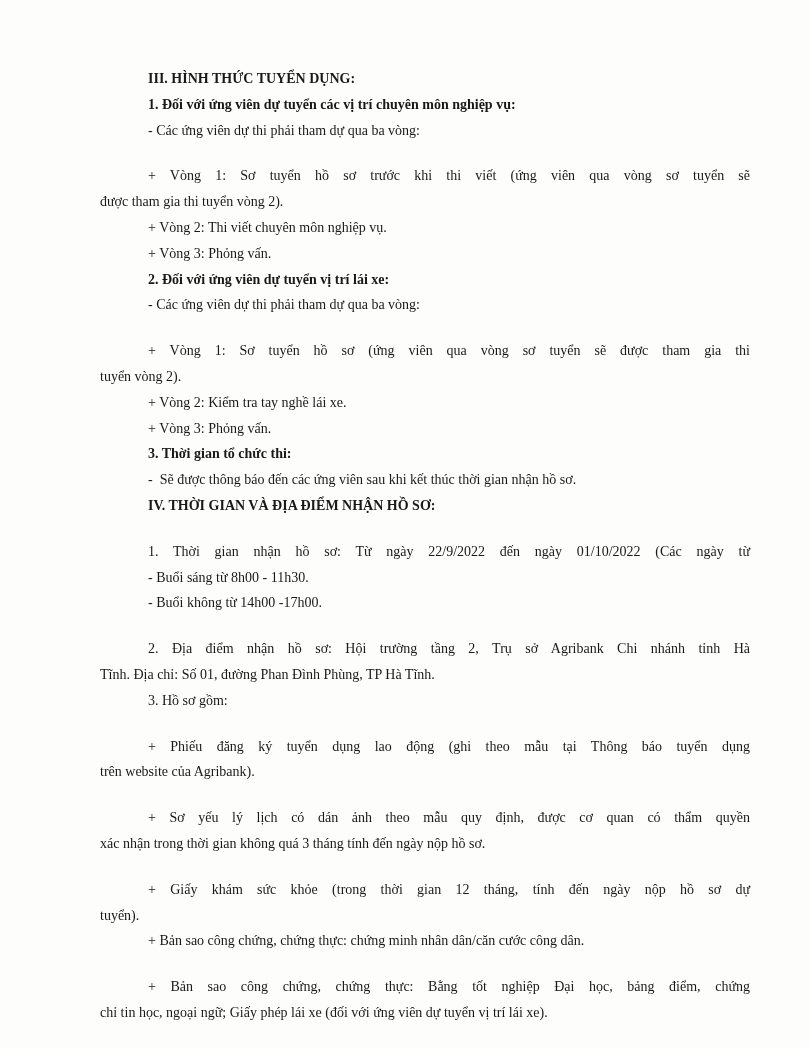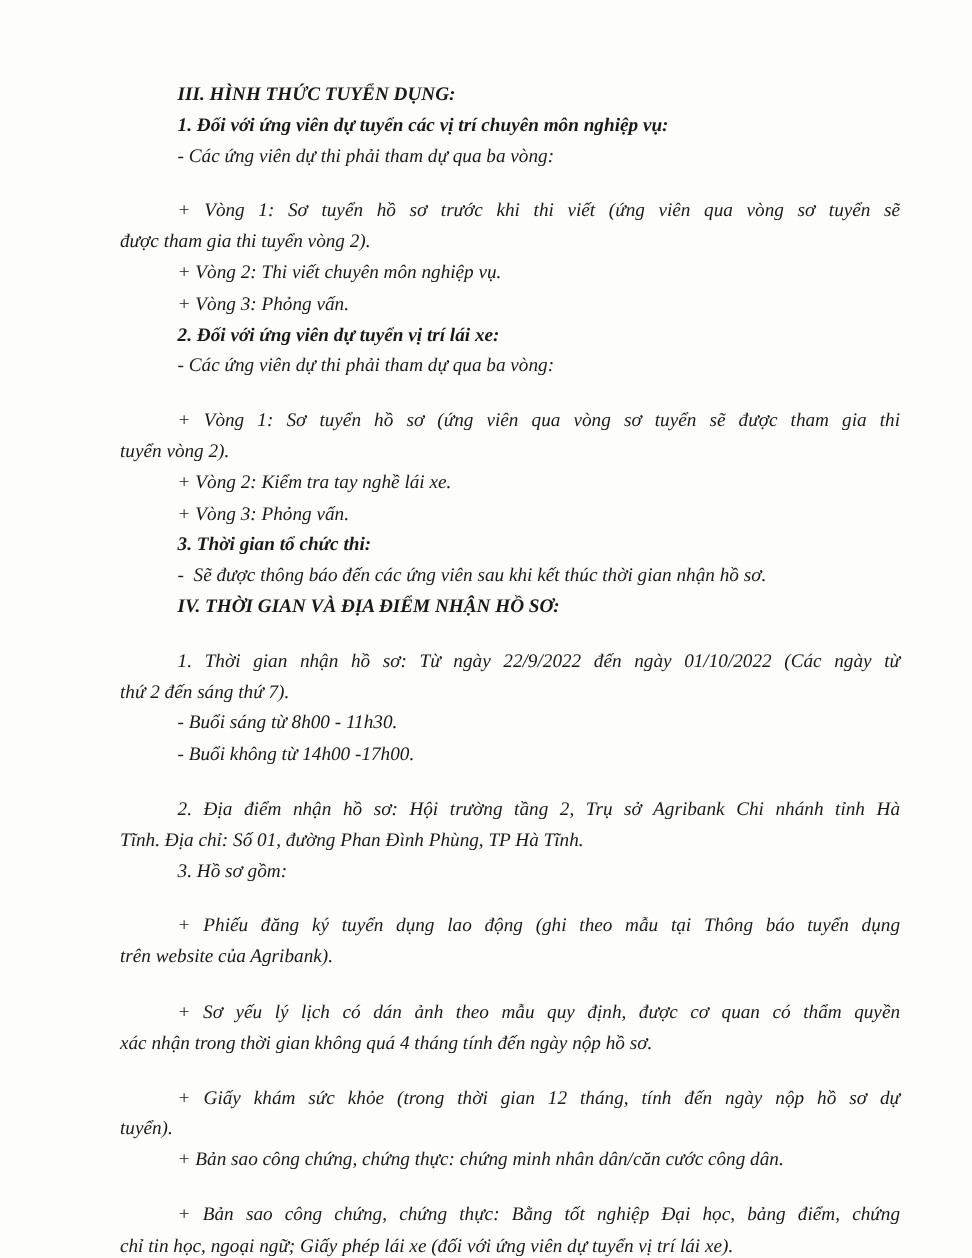--- a/index.html
+++ b/index.html
@@ -23,24 +23,23 @@
   }
   .text-block {
     position: absolute;
     left: 100px;
     top: 66px;
     width: 650px;
   }
   .ln {
     height: 25.8px;
     line-height: 25.8px;
-    font-size: 16px;
+    font-size: 14px;
     text-align: left;
     text-rendering: optimizeLegibility;
-    font-style: italic;
   }
   .ln.ind { text-indent: 48px; }
   .ln.b   { font-weight: bold; }
   
   .ln.fill { text-align: justify; margin-top: 20px; }
   .ln.fill::after {
     content: "";
     display: inline-block;
     width: 100%;
     height: 0;
@@ -62,29 +61,28 @@
       <div class="ln b ind">2. Đối với ứng viên dự tuyển vị trí lái xe:</div>
       <div class="ln ind">- Các ứng viên dự thi phải tham dự qua ba vòng:</div>
       <div class="ln ind fill">+ Vòng 1: Sơ tuyển hồ sơ (ứng viên qua vòng sơ tuyển sẽ được tham gia thi</div>
       <div class="ln">tuyển vòng 2).</div>
       <div class="ln ind">+ Vòng 2: Kiểm tra tay nghề lái xe.</div>
       <div class="ln ind">+ Vòng 3: Phỏng vấn.</div>
       <div class="ln b ind">3. Thời gian tổ chức thi:</div>
       <div class="ln ind">-&nbsp; Sẽ được thông báo đến các ứng viên sau khi kết thúc thời gian nhận hồ sơ.</div>
       <div class="ln b ind">IV. THỜI GIAN VÀ ĐỊA ĐIỂM NHẬN HỒ SƠ:</div>
       <div class="ln ind fill">1. Thời gian nhận hồ sơ: Từ ngày 22/9/2022 đến ngày 01/10/2022 (Các ngày từ</div>
-      <div class="ln">thứ 2 đến sáng thứ 7).</div>
       <div class="ln ind">- Buổi sáng từ 8h00 - 11h30.</div>
       <div class="ln ind">- Buổi không từ 14h00 -17h00.</div>
       <div class="ln ind fill">2. Địa điểm nhận hồ sơ: Hội trường tầng 2, Trụ sở Agribank Chi nhánh tỉnh Hà</div>
       <div class="ln">Tĩnh. Địa chỉ: Số 01, đường Phan Đình Phùng, TP Hà Tĩnh.</div>
       <div class="ln ind">3. Hồ sơ gồm:</div>
       <div class="ln ind fill">+ Phiếu đăng ký tuyển dụng lao động (ghi theo mẫu tại Thông báo tuyển dụng</div>
       <div class="ln">trên website của Agribank).</div>
       <div class="ln ind fill">+ Sơ yếu lý lịch có dán ảnh theo mẫu quy định, được cơ quan có thẩm quyền</div>
-      <div class="ln">xác nhận trong thời gian không quá 4 tháng tính đến ngày nộp hồ sơ.</div>
+      <div class="ln">xác nhận trong thời gian không quá 3 tháng tính đến ngày nộp hồ sơ.</div>
       <div class="ln ind fill">+ Giấy khám sức khỏe (trong thời gian 12 tháng, tính đến ngày nộp hồ sơ dự</div>
       <div class="ln">tuyển).</div>
       <div class="ln ind">+ Bản sao công chứng, chứng thực: chứng minh nhân dân/căn cước công dân.</div>
       <div class="ln ind fill">+ Bản sao công chứng, chứng thực: Bằng tốt nghiệp Đại học, bảng điểm, chứng</div>
       <div class="ln">chỉ tin học, ngoại ngữ; Giấy phép lái xe (đối với ứng viên dự tuyển vị trí lái xe).</div>
     </div>
 </div>
 
 </body></html>

